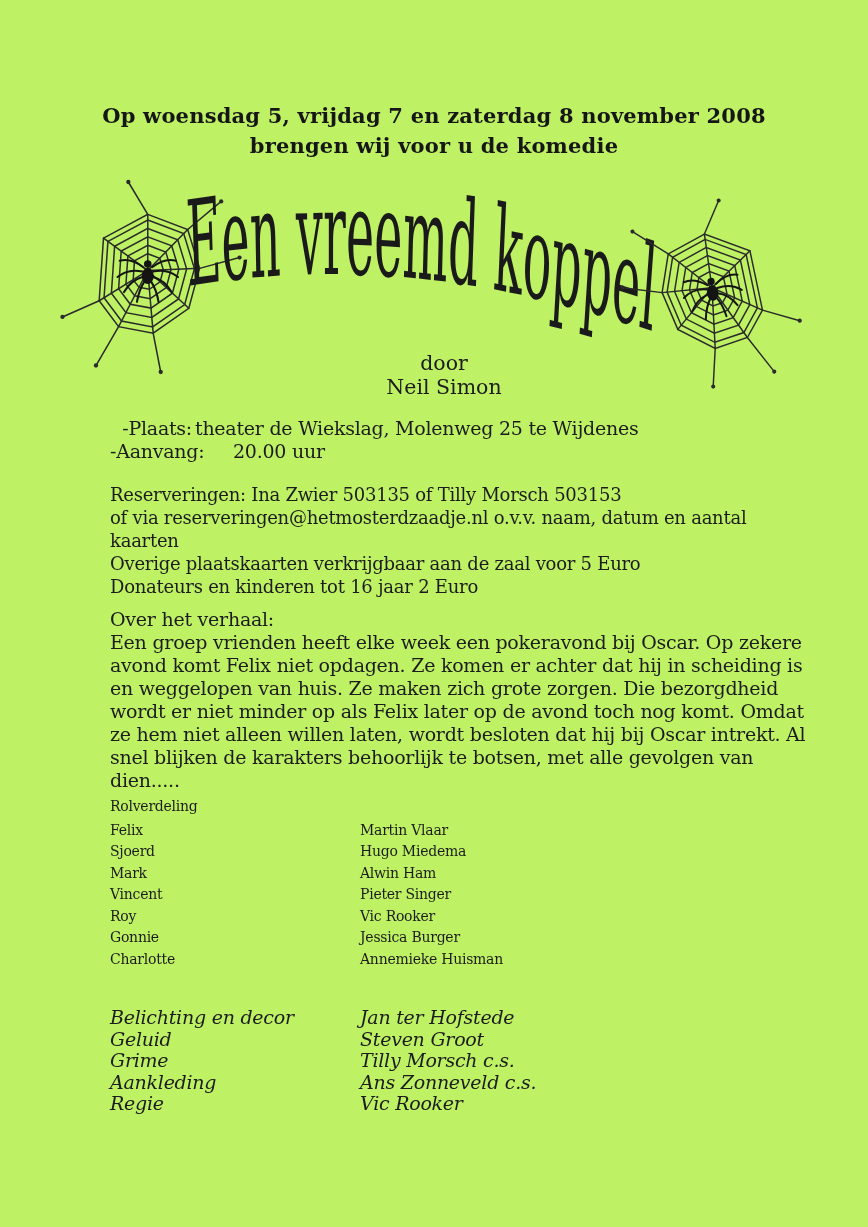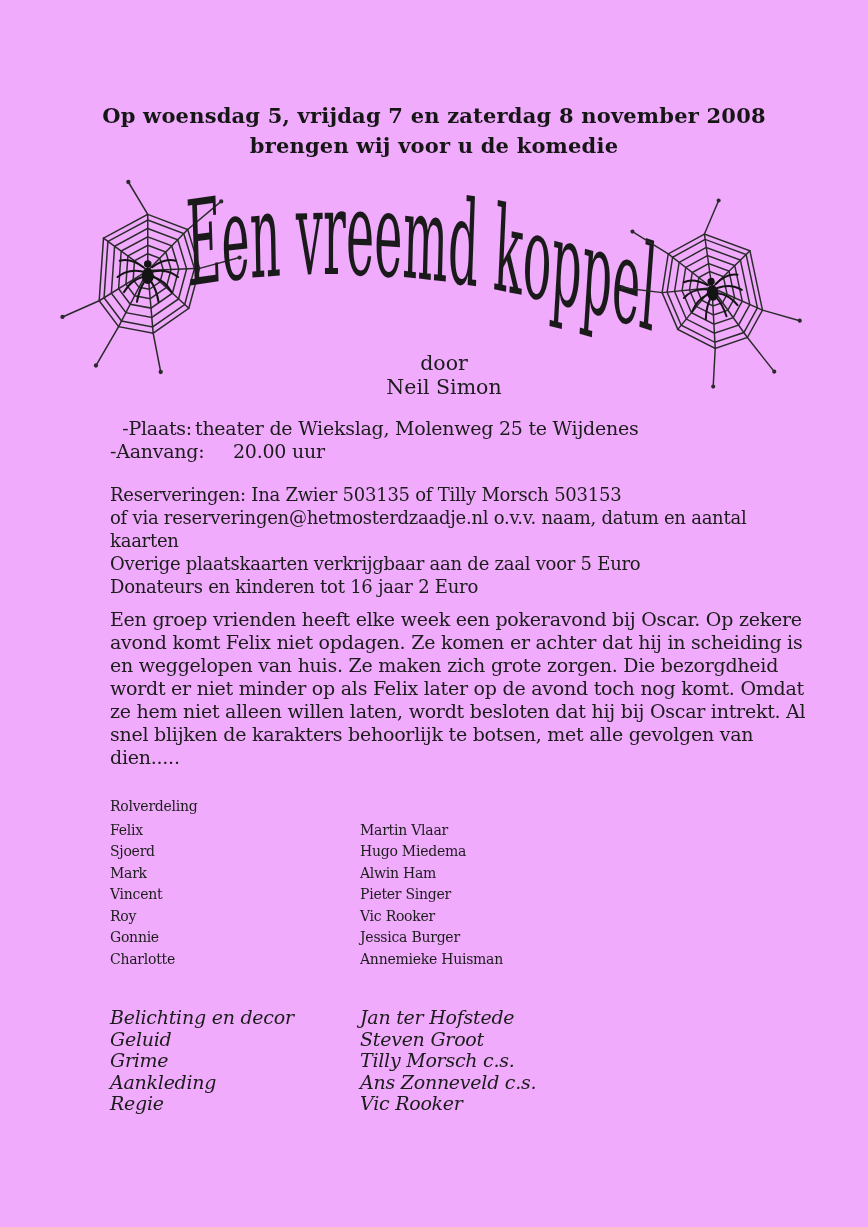--- a/index.html
+++ b/index.html
@@ -1,20 +1,20 @@
 <!DOCTYPE html>
 <html><head>
 <meta charset="utf-8">
 <style>
   html,body { margin:0; padding:0; background:#e9e9e9; }
   .page {
     position:relative;
     width:868px; height:1227px;
     margin:0 auto;
-    background:#f0abfc;
+    background:#bef264;
     color:#1c1c1c;
     font-family:"DejaVu Serif", serif;
     overflow:hidden;
   }
   
   .announcement {
     position:absolute; top:101px; left:0; width:868px;
     text-align:center; font-weight:bold;
     font-size:21px; line-height:30px; letter-spacing:0.2px;
     color:#161616;
@@ -132,20 +132,21 @@
 
   <div class="reservations">
     <div>Reserveringen: Ina Zwier 503135 of Tilly Morsch 503153</div>
     <div>of via reserveringen@hetmosterdzaadje.nl o.v.v. naam, datum en aantal</div>
     <div>kaarten</div>
     <div>Overige plaatskaarten verkrijgbaar aan de zaal voor 5 Euro</div>
     <div>Donateurs en kinderen tot 16 jaar 2 Euro</div>
   </div>
 
   <div class="story">
+    <div>Over het verhaal:</div>
     <div>Een groep vrienden heeft elke week een pokeravond bij Oscar. Op zekere</div>
     <div>avond komt Felix niet opdagen. Ze komen er achter dat hij in scheiding is</div>
     <div>en weggelopen van huis. Ze maken zich grote zorgen. Die bezorgdheid</div>
     <div>wordt er niet minder op als Felix later op de avond toch nog komt. Omdat</div>
     <div>ze hem niet alleen willen laten, wordt besloten dat hij bij Oscar intrekt. Al</div>
     <div>snel blijken de karakters behoorlijk te botsen, met alle gevolgen van</div>
     <div>dien.....</div>
   </div>
 
   <div class="cast">

